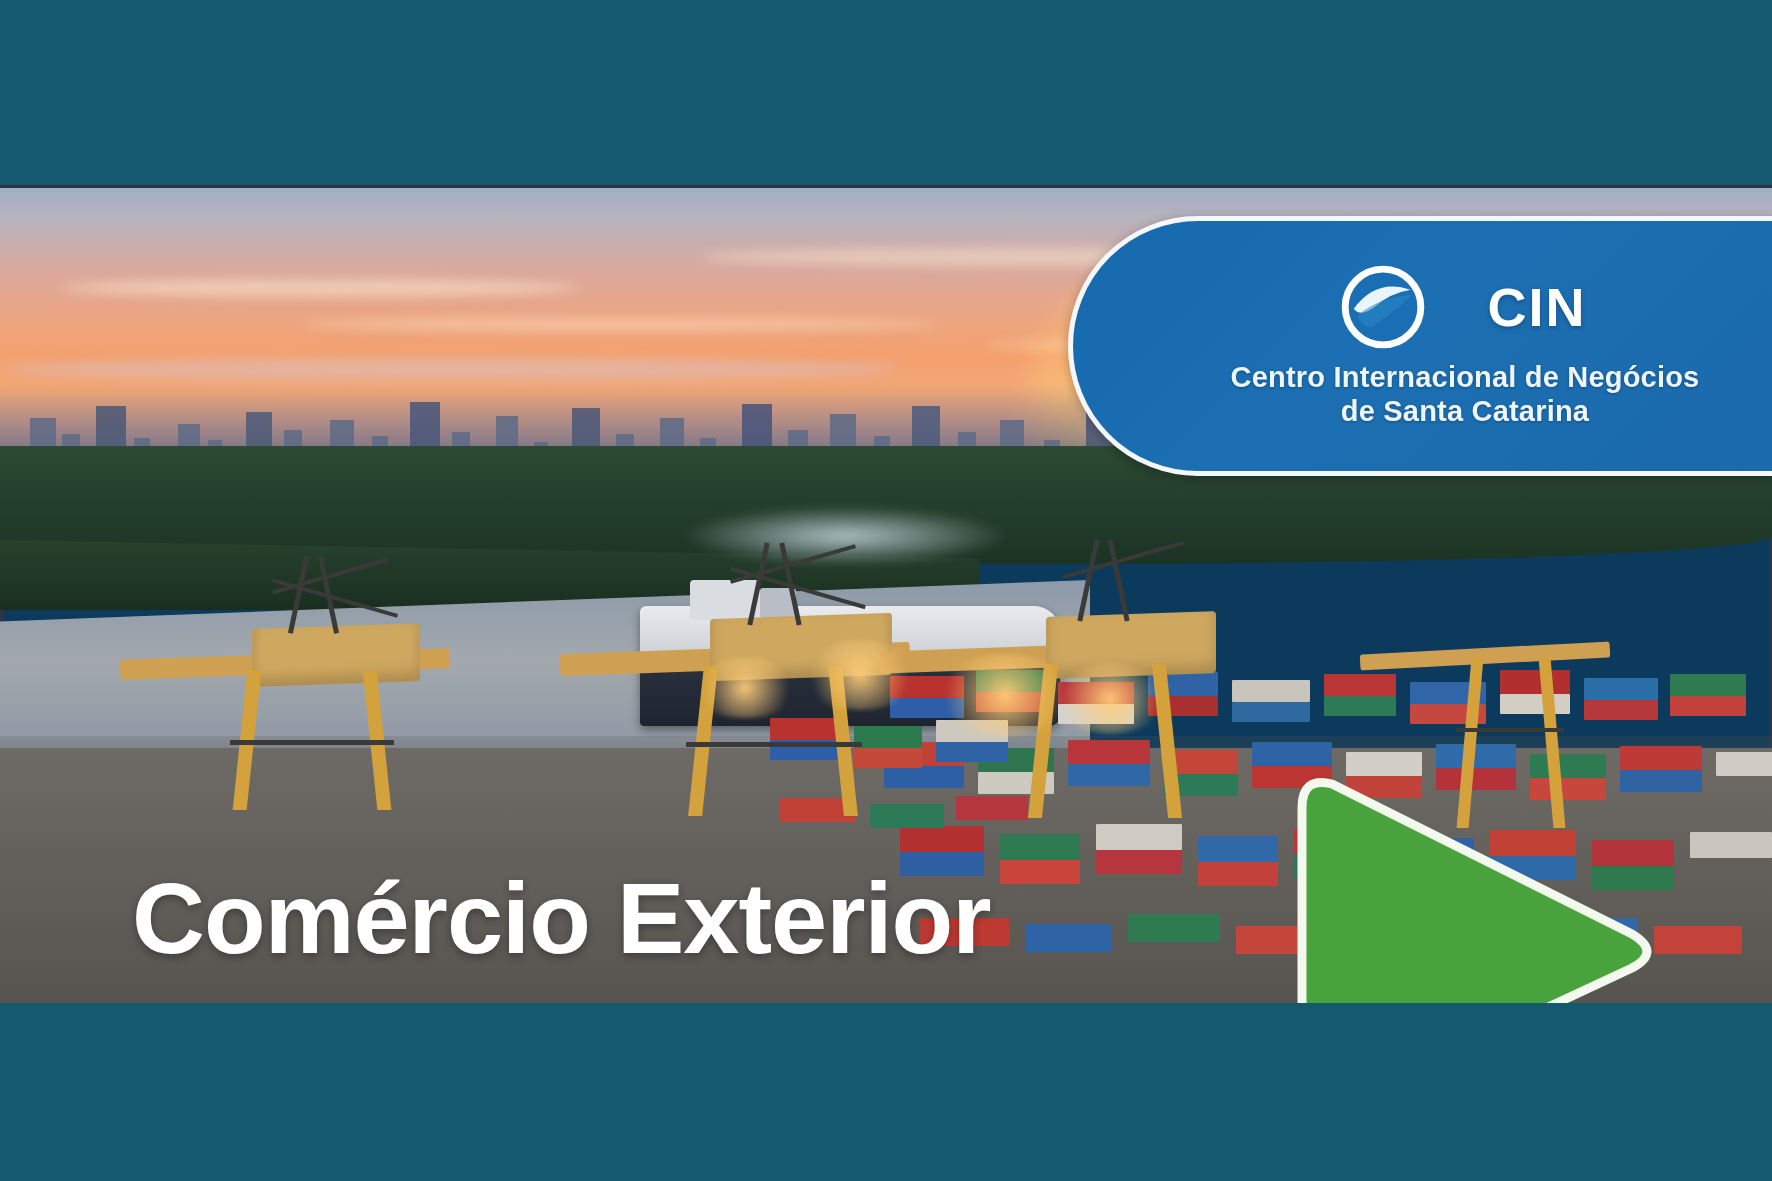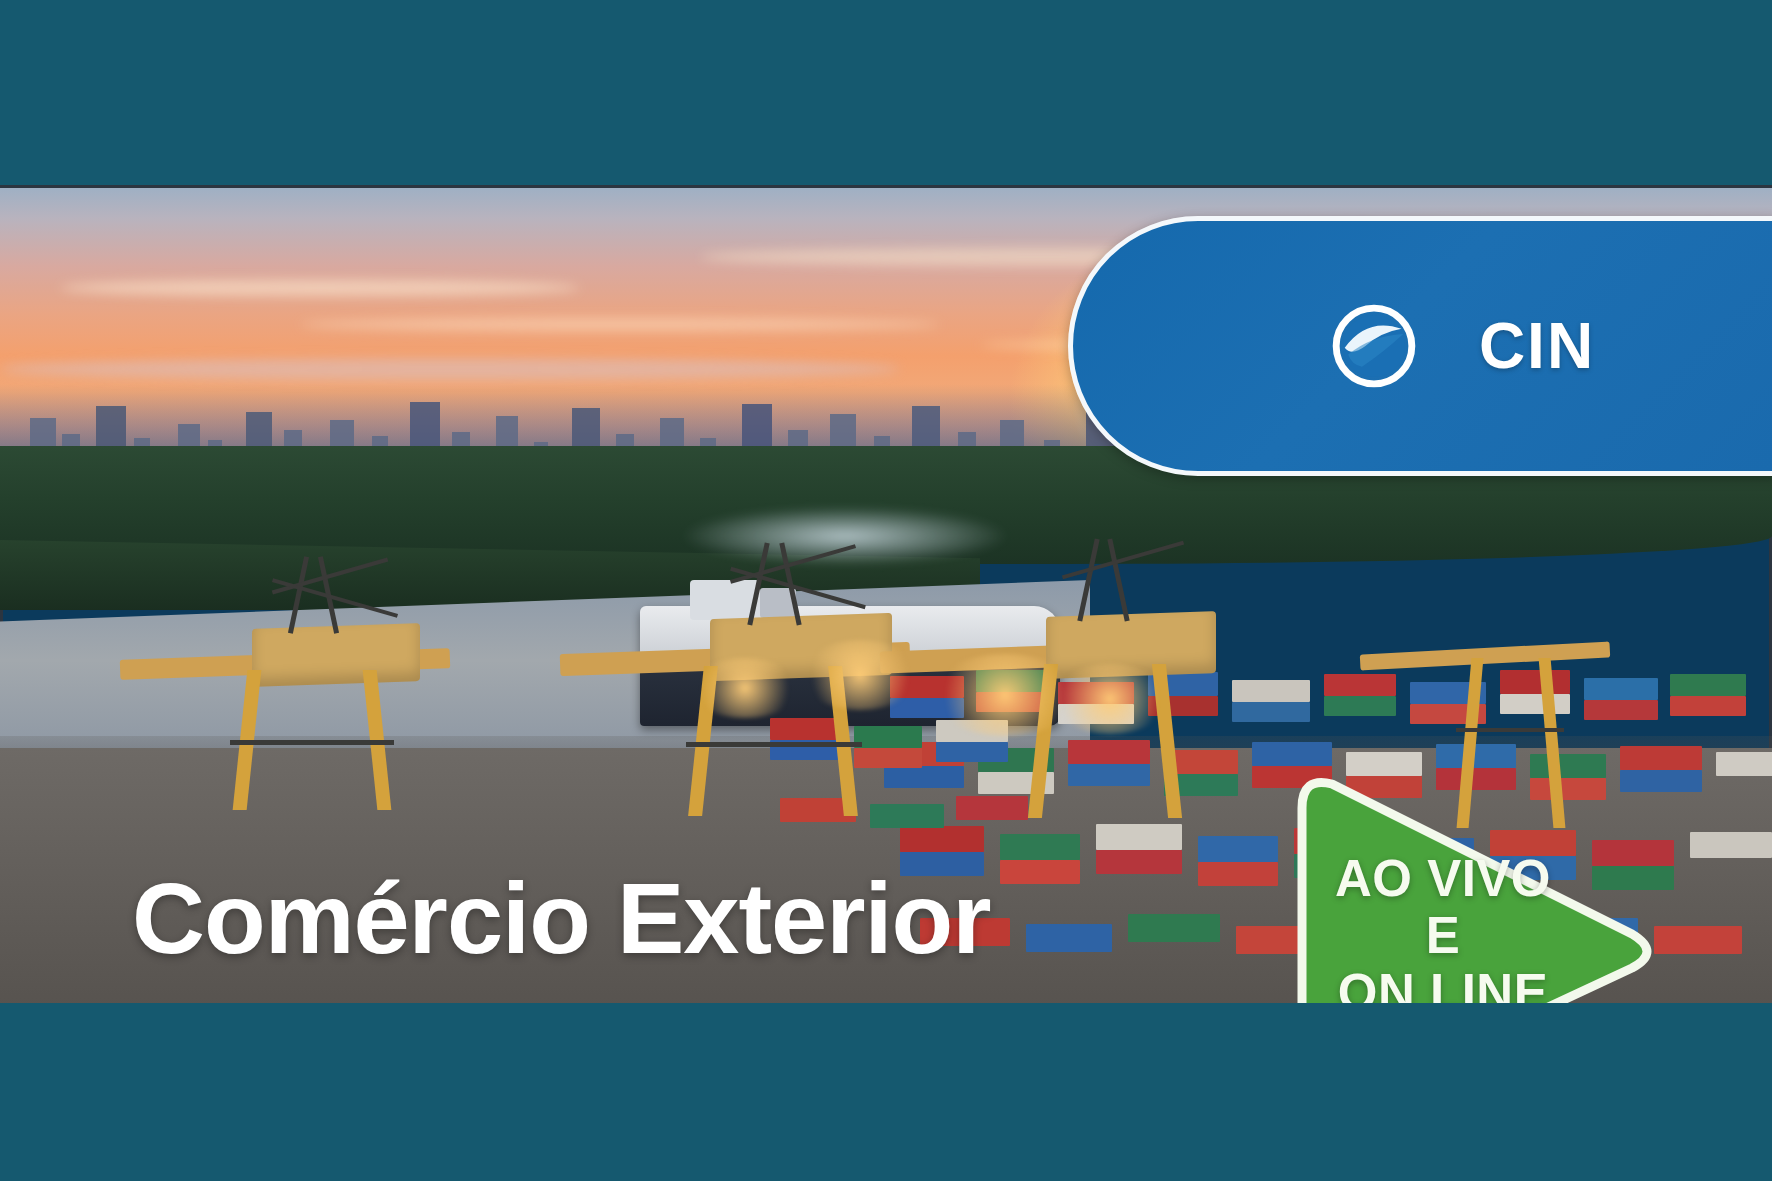--- a/index.html
+++ b/index.html
@@ -105,21 +105,21 @@
     position:absolute;right:-6px;top:28px;width:700px;height:250px;
     background:linear-gradient(135deg,#1569ad 0%,#1c6fb2 45%,#1a6aad 100%);
     border:5px solid #f4f8fb;
     border-radius:130px 0 0 130px;
     box-shadow:0 3px 12px rgba(0,0,0,.28);
     display:flex;flex-direction:column;align-items:center;justify-content:center;
   }
   .cin-lockup{display:flex;align-items:center;gap:22px;margin-left:80px;}
   .cin-mark{width:86px;height:86px;flex:0 0 auto;}
   .cin-word{
-    font-size:64px;font-weight:bold;color:#ffffff;letter-spacing:2px;line-height:1;
+    font-size:54px;font-weight:bold;color:#ffffff;letter-spacing:2px;line-height:1;
     text-shadow:0 2px 5px rgba(0,0,0,.25);
     margin-left:40px;
   }
   .cin-tagline{
     margin-top:10px;margin-left:84px;text-align:center;color:#eef6fc;
     font-size:29px;line-height:1.18;font-weight:bold;letter-spacing:.2px;
     text-shadow:0 1px 3px rgba(0,0,0,.3);
   }
 
   
@@ -363,33 +363,32 @@
     <div class="play-badge">
       <svg width="390" height="400" viewBox="0 0 390 400">
         <path d="M 52 38
                  Q 22 30 22 62
                  L 22 338
                  Q 22 370 52 362
                  L 352 222
                  Q 382 206 352 188
                  Z" fill="#49a33c" stroke="#f3f9ec" stroke-width="9" stroke-linejoin="round"></path>
       </svg>
-      <div class="play-label">
-        <span>AO VIVO</span>
-        <span class="e">E</span>
-        <span>ON LINE</span>
-      </div>
     </div>
 
     <div class="cin-panel">
       <div class="cin-lockup">
         <svg class="cin-mark" viewBox="0 0 100 100">
           <circle cx="50" cy="50" r="44" fill="none" stroke="#ffffff" stroke-width="8"></circle>
           <circle cx="50" cy="50" r="36" fill="#1a6fb4"></circle>
           <path d="M 16 52 Q 42 16 82 30 Q 58 34 40 50 Q 24 62 16 52 Z" fill="#eaf4fb"></path>
           <path d="M 20 60 Q 46 38 84 36 Q 60 58 36 74 Q 24 72 20 60 Z" fill="#2c86c6" opacity="0.55"></path>
         </svg>
         <div class="cin-word">CIN</div>
       </div>
+      <div class="cin-tagline">
+        <div>Centro Internacional de Negócios</div>
+        <div>de Santa Catarina</div>
+      </div>
     </div>
 
   </div>
 </div>
 
 </body></html>

